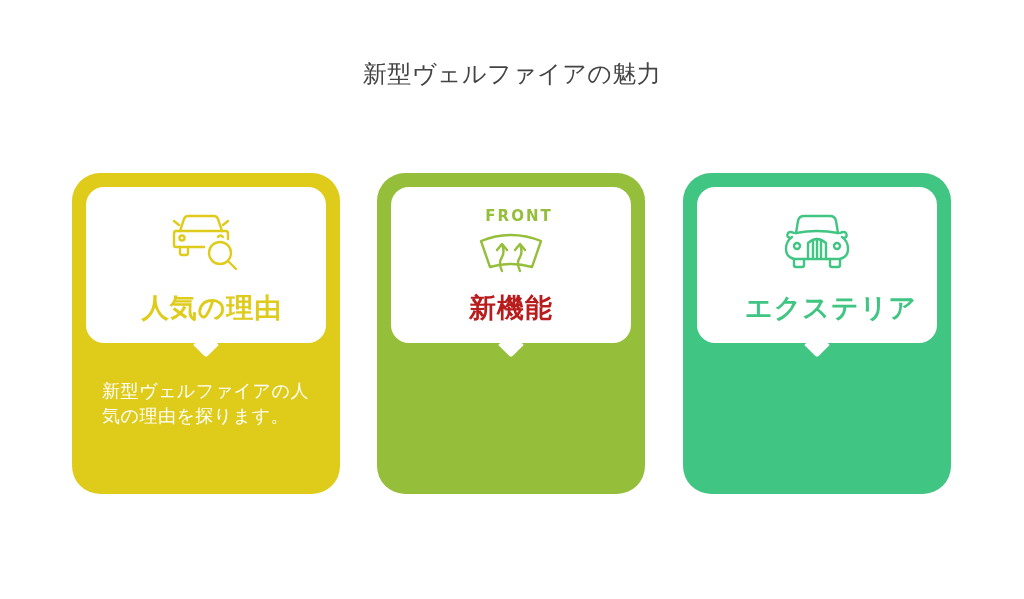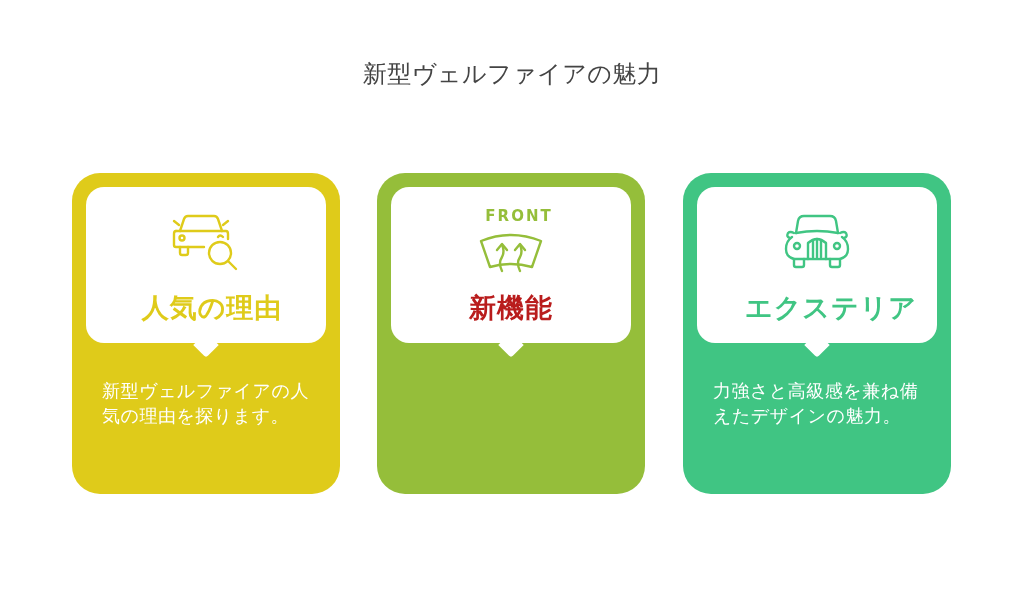--- a/index.html
+++ b/index.html
@@ -95,14 +95,13 @@
         <path d="M31 28 L31 44 M35 26 L35 44 M39 28 L39 44"></path>
         <circle cx="15" cy="33" r="3"></circle>
         <circle cx="55" cy="33" r="3"></circle>
         <path d="M12 46 L12 52 Q12 54 14 54 L20 54 Q22 54 22 52 L22 46"></path>
         <path d="M48 46 L48 52 Q48 54 50 54 L56 54 Q58 54 58 52 L58 46"></path>
       </svg>
     </div>
     <div class="heading" style="color:#40c583;padding-left:28px;">エクステリア</div>
   </div>
   <div class="notch"></div>
-  <div class="desc">力強さと高級感を兼ね備えたデザインの魅力。</div>
 </div>
 
 </body></html>

